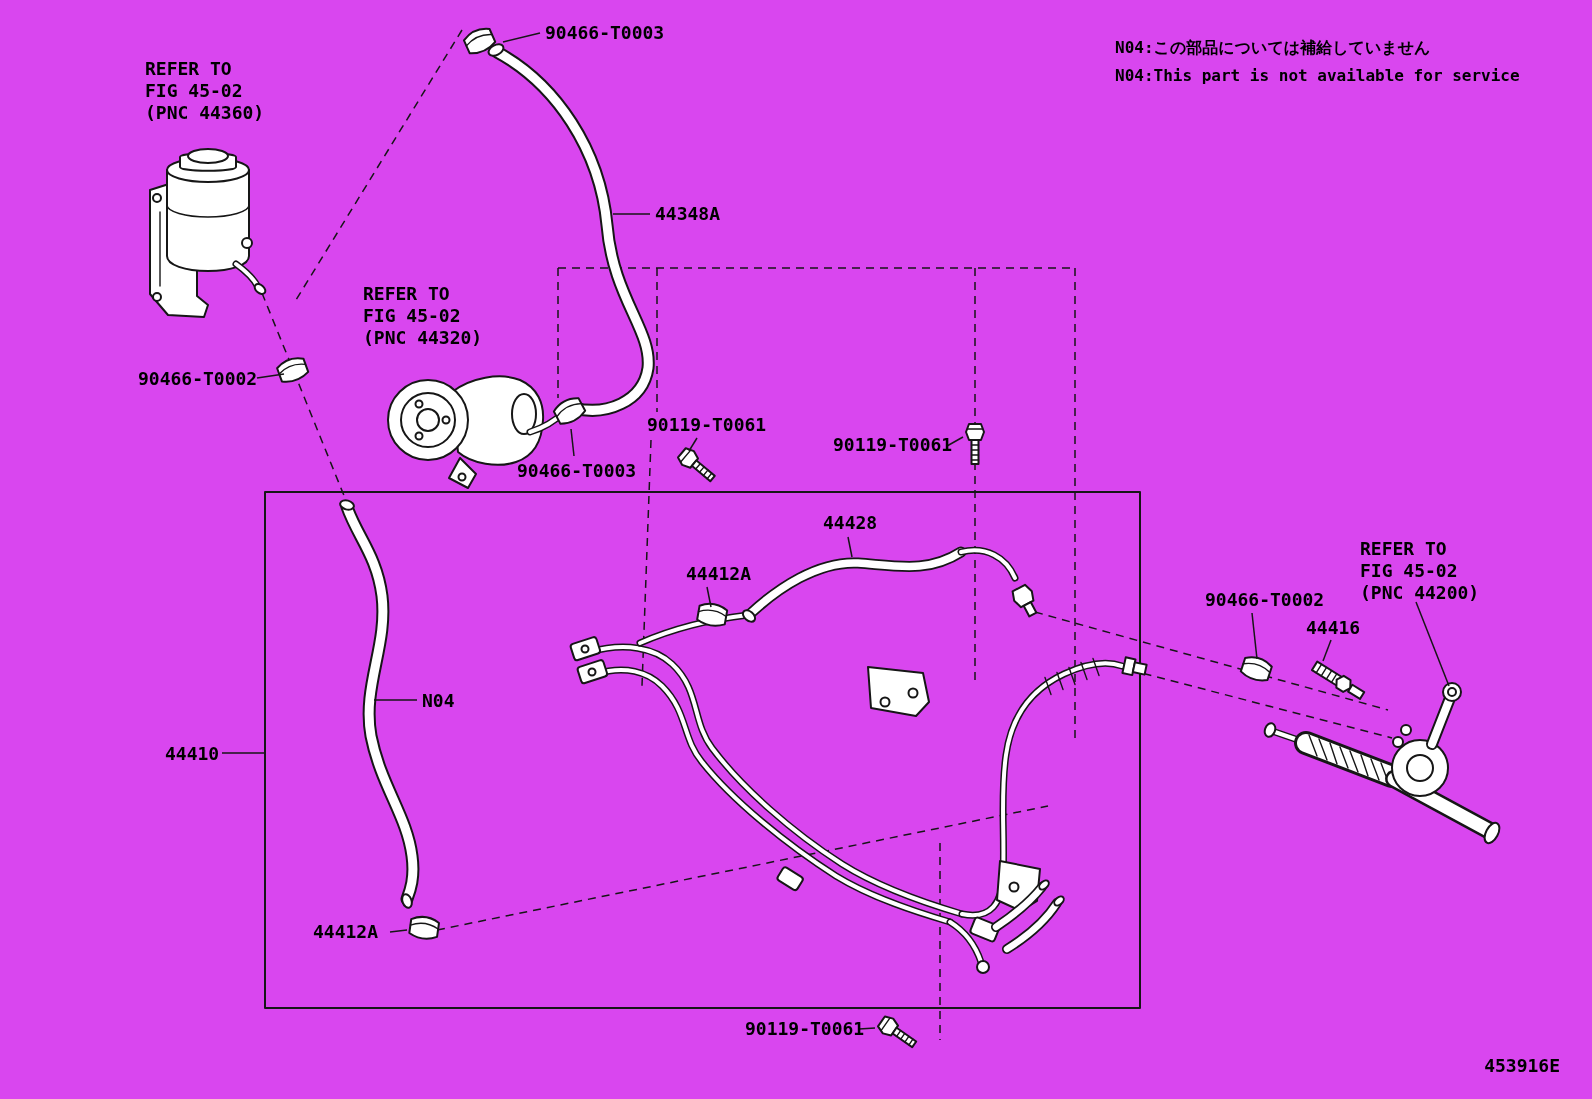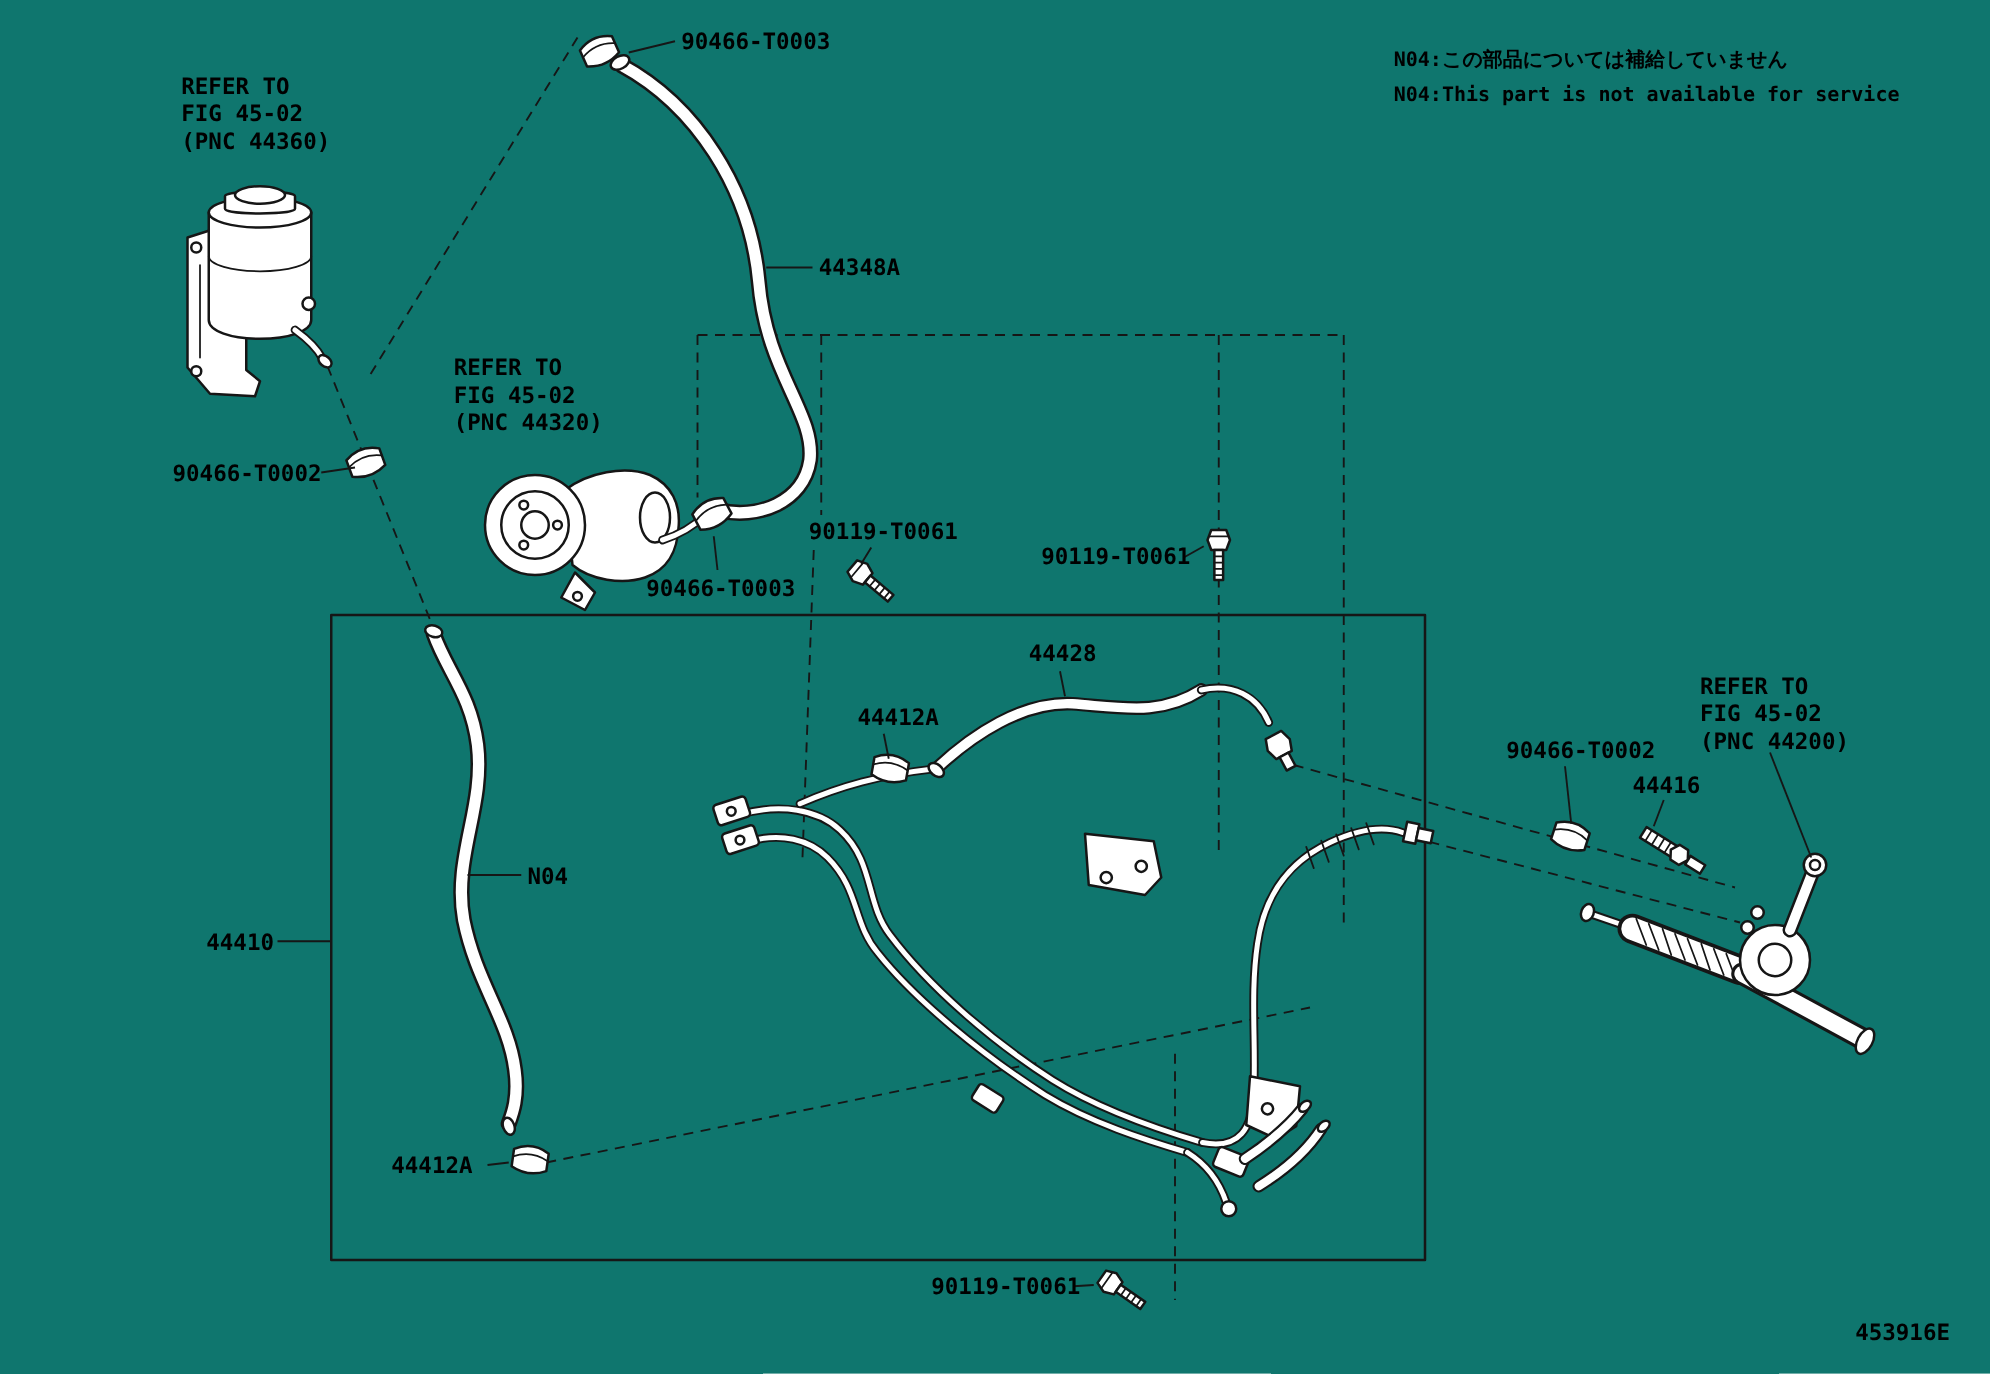--- a/index.html
+++ b/index.html
@@ -1,16 +1,16 @@
 <!DOCTYPE html>
 <html><head>
 <meta charset="utf-8">
 <style>
   html,body{margin:0;padding:0;background:#fff;}
-  .stage{position:relative;width:1592px;height:1099px;background:#0f766e;overflow:hidden;}
+  .stage{position:relative;width:1592px;height:1099px;background:#d946ef;overflow:hidden;}
   svg{display:block;}
   .ln{fill:none;stroke:#161616;stroke-width:2;stroke-linecap:round;stroke-linejoin:round;}
   .thin{stroke-width:1.4;}
   .fillw{fill:#fff;stroke:#161616;stroke-width:2;stroke-linejoin:round;}
   .dash{fill:none;stroke:#161616;stroke-width:1.5;stroke-dasharray:8 6;}
   .leader{stroke:#161616;stroke-width:1.5;}
   .hoseC{fill:none;stroke:#161616;stroke-width:13;stroke-linecap:round;}
   .hoseW{fill:none;stroke:#fff;stroke-width:9;stroke-linecap:round;}
   .hose2C{fill:none;stroke:#161616;stroke-width:11;stroke-linecap:round;}
   .hose2W{fill:none;stroke:#fff;stroke-width:7.5;stroke-linecap:round;}

